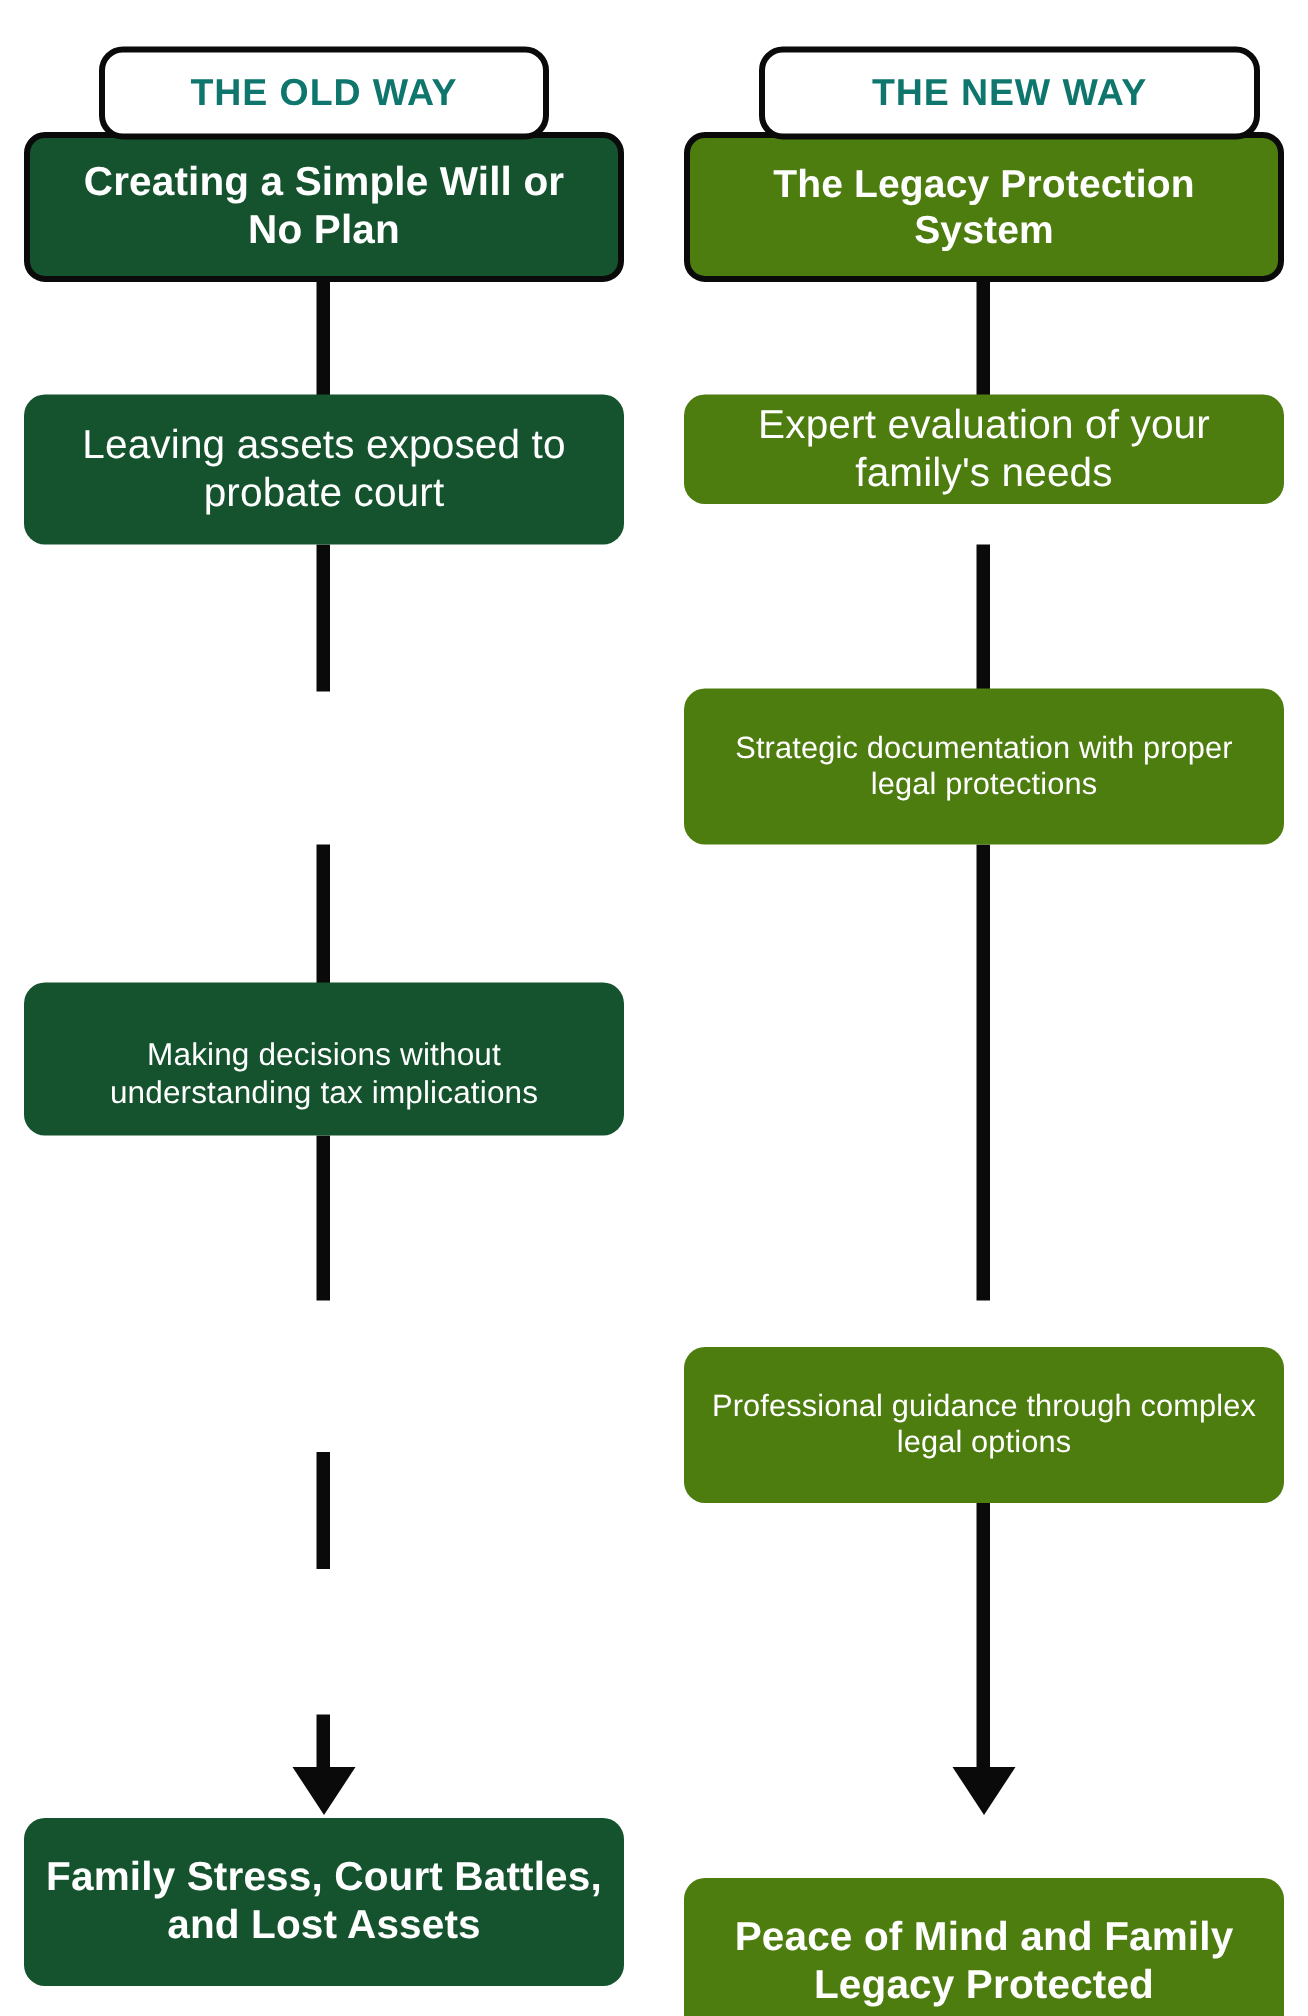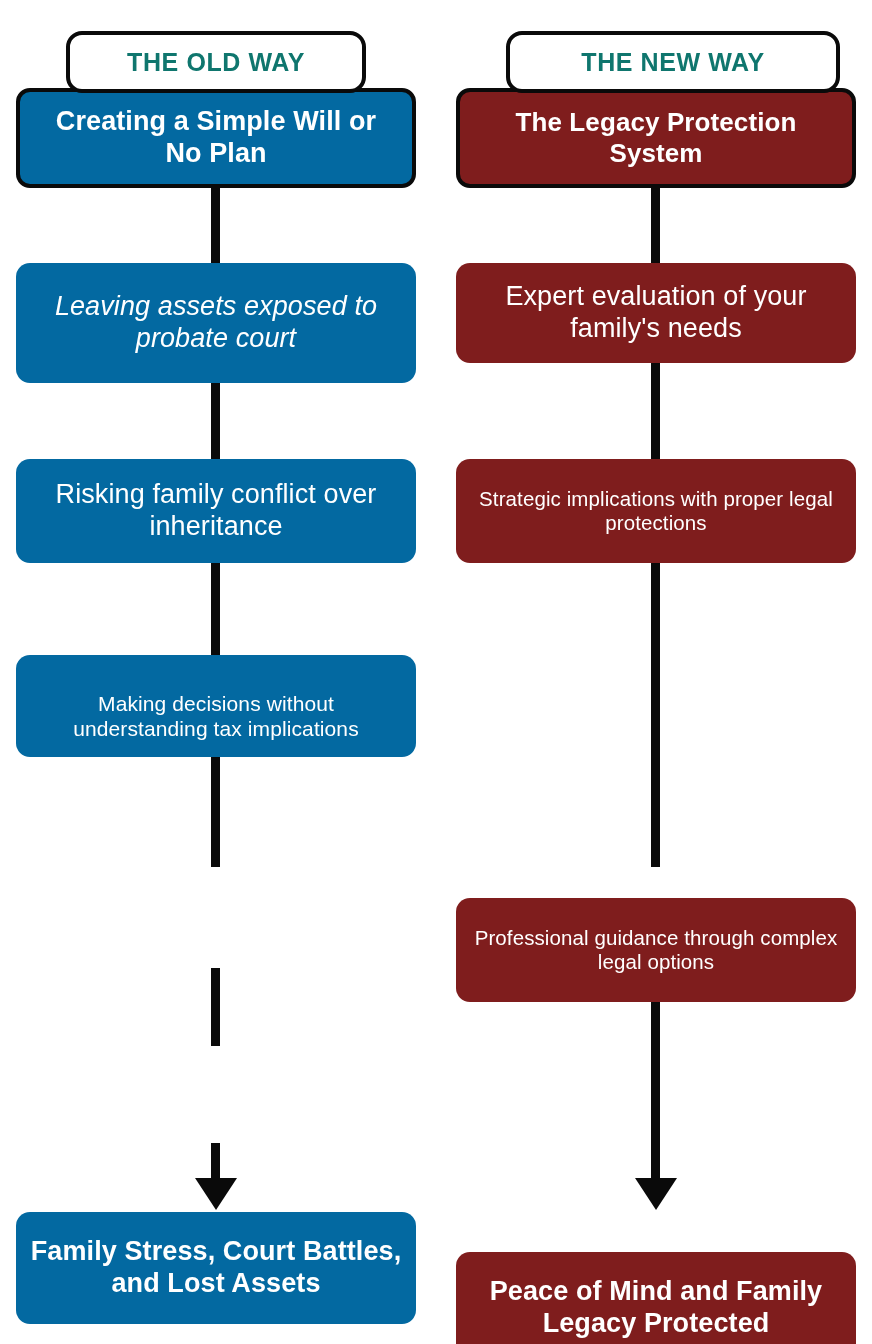--- a/index.html
+++ b/index.html
@@ -44,22 +44,22 @@
     border-radius: 14px;
     display: flex;
     align-items: center;
     justify-content: center;
     text-align: center;
     color: #ffffff;
     padding: 6px 14px;
     line-height: 1.18;
     letter-spacing: 0.1px;
   }
-  .node.red  { background: #0369a1; left: 16px;  width: 400px; }
-  .node.blue { background: #7f1d1d; left: 456px; width: 400px; }
+  .node.red  { background: #14532d; left: 16px;  width: 400px; }
+  .node.blue { background: #4d7c0f; left: 456px; width: 400px; }
   .node.outlined { border: 4px solid #0a0a0a; }
   .node .txt { display: block; width: 100%; }
 
   
   .pill {
     position: absolute;
     z-index: 5;
     background: #ffffff;
     border: 4px solid #0a0a0a;
     border-radius: 16px;
@@ -99,48 +99,45 @@
   <div class="spine right" style="top:185px;  height:80px;"></div>
   <div class="spine right" style="top:363px;  height:98px;"></div>
   <div class="spine right" style="top:563px;  height:304px;"></div>
   <div class="spine right" style="top:968px;  height:225px;"></div>
   <div class="arrowhead right" style="top:1178px;"></div>
 
   <div class="node red outlined" style="top:88px; height:100px;">
     <span class="txt t-bold-28">Creating a Simple Will or No Plan</span>
   </div>
 
-  <div class="node red" style="top:263px; height:120px;font-style:italic;">
+  <div class="node red" style="top:263px; height:100px;">
     <span class="txt t-reg-28">Leaving assets exposed to probate court</span>
   </div>
 
-  <div class="node red" style="top:459px; height:104px;">
-    <span class="txt t-reg-28">Risking family conflict over inheritance</span>
-  </div>
 
   <div class="node red" style="top:655px; height:102px;">
     <span class="txt t-reg-22">Making decisions without understanding tax implications</span>
   </div>
 
 
 
   <div class="node red" style="top:1212px; height:112px;">
     <span class="txt t-bold-28">Family Stress, Court Battles, and Lost Assets</span>
   </div>
 
   <div class="node blue outlined" style="top:88px; height:100px;">
     <span class="txt t-bold-27">The Legacy Protection System</span>
   </div>
 
-  <div class="node blue" style="top:263px; height:100px;">
+  <div class="node blue" style="top:263px; height:73px;">
     <span class="txt t-reg-28">Expert evaluation of your family's needs</span>
   </div>
 
   <div class="node blue" style="top:459px; height:104px;">
-    <span class="txt t-reg-21">Strategic implications with proper legal protections</span>
+    <span class="txt t-reg-21">Strategic documentation with proper legal protections</span>
   </div>
 
   <div class="node blue" style="top:866px; height:104px;margin-top:32px;">
     <span class="txt t-reg-21">Professional guidance through complex legal options</span>
   </div>
 
   <div class="node blue" style="top:1252px; height:112px;">
     <span class="txt t-bold-28">Peace of Mind and Family Legacy Protected</span>
   </div>
 

